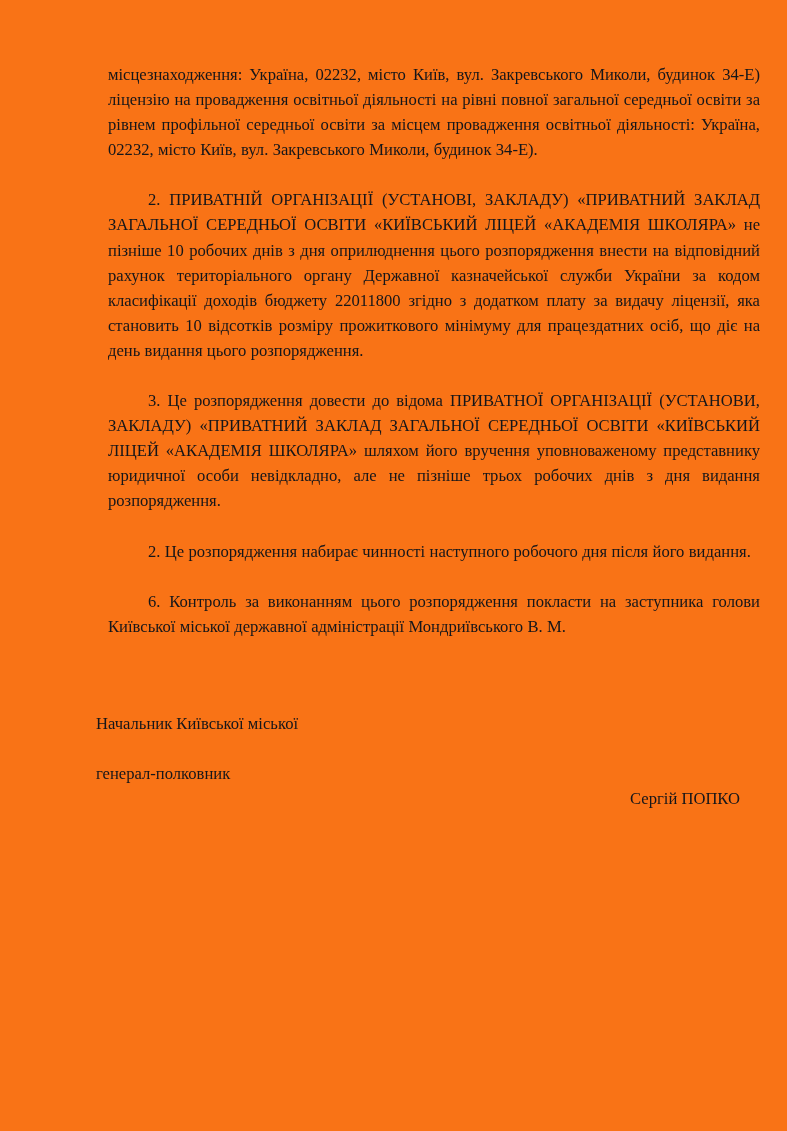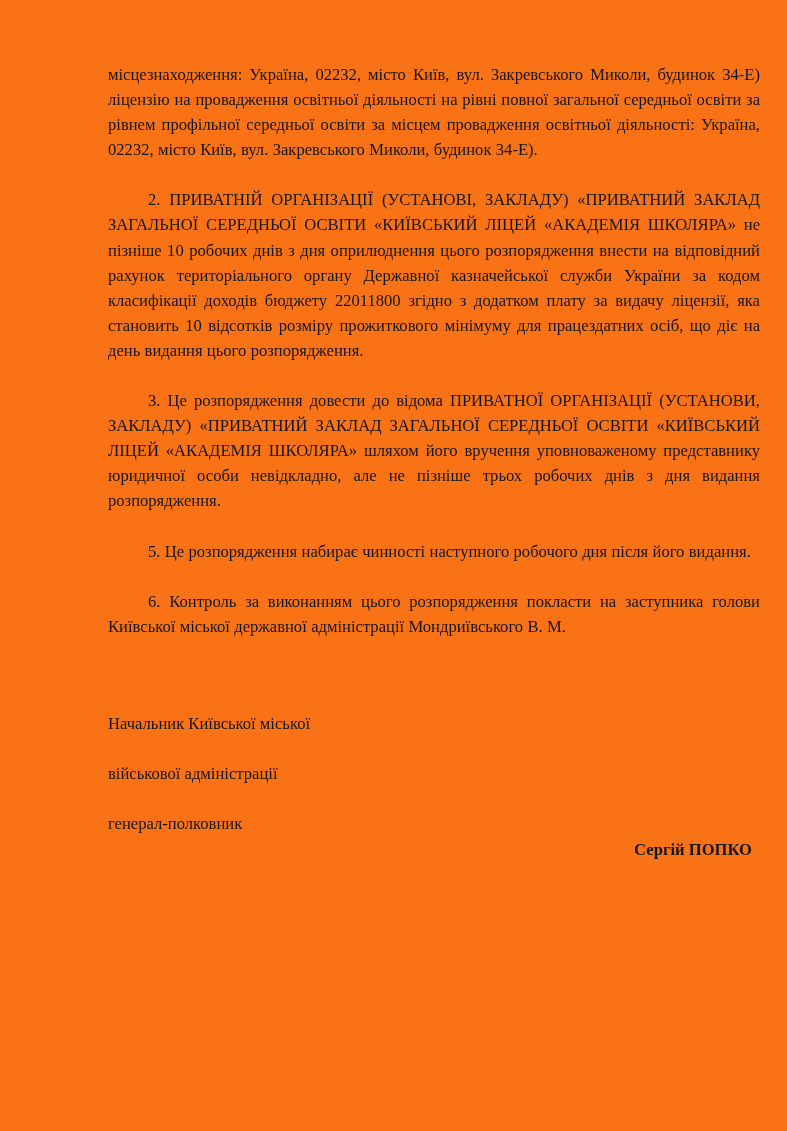--- a/index.html
+++ b/index.html
@@ -46,21 +46,21 @@
   .gap-md {
     height: 25px;
   }
 
   .gap-sm {
     height: 25px;
   }
 
   .signature {
     position: absolute;
-    left: 108px;
+    left: 96px;
     top: 686px;
     width: 652px;
     display: flex;
     align-items: flex-end;
     justify-content: space-between;
   }
 
   .signature-left {
     font-size: 16.6px;
     line-height: 25.1px;
@@ -71,21 +71,20 @@
   .signature-left .sig-line {
     display: block;
   }
 
   .signature-right {
     font-size: 16.6px;
     line-height: 25.1px;
     text-align: center;
     padding-right: 8px;
     padding-bottom: 0px;
-    font-weight: bold;
   }
 </style>
 </head>
 <body>
 
 <div class="page">
 
   <div class="doc-body">
 
     <p class="para">місцезнаходження: Україна, 02232, місто Київ, вул. Закревського Миколи, будинок 34-Е) ліцензію на провадження освітньої діяльності на рівні повної загальної середньої освіти за рівнем профільної середньої освіти за місцем провадження освітньої діяльності: Україна, 02232, місто Київ, вул. Закревського Миколи, будинок 34-Е).</p>
@@ -93,30 +92,29 @@
     <div class="gap-md"></div>
 
     <p class="para indent">2. ПРИВАТНІЙ ОРГАНІЗАЦІЇ (УСТАНОВІ, ЗАКЛАДУ) «ПРИВАТНИЙ ЗАКЛАД ЗАГАЛЬНОЇ СЕРЕДНЬОЇ ОСВІТИ «КИЇВСЬКИЙ ЛІЦЕЙ «АКАДЕМІЯ ШКОЛЯРА» не пізніше 10 робочих днів з дня оприлюднення цього розпорядження внести на відповідний рахунок територіального органу Державної казначейської служби України за кодом класифікації доходів бюджету 22011800  згідно з додатком плату за видачу ліцензії, яка становить 10 відсотків розміру прожиткового мінімуму для працездатних осіб, що діє на день видання цього розпорядження.</p>
 
     <div class="gap-md"></div>
 
     <p class="para indent">3. Це розпорядження довести до відома ПРИВАТНОЇ ОРГАНІЗАЦІЇ (УСТАНОВИ, ЗАКЛАДУ) «ПРИВАТНИЙ ЗАКЛАД ЗАГАЛЬНОЇ СЕРЕДНЬОЇ ОСВІТИ «КИЇВСЬКИЙ ЛІЦЕЙ «АКАДЕМІЯ ШКОЛЯРА» шляхом його вручення уповноваженому представнику юридичної особи невідкладно, але не пізніше трьох робочих днів з дня видання розпорядження.</p>
 
     <div class="gap-md"></div>
 
-    <p class="para indent">5. Це розпорядження набирає чинності наступного робочого дня після його видання.</p>
+    <p class="para indent">2. Це розпорядження набирає чинності наступного робочого дня після його видання.</p>
 
     <div class="gap-sm"></div>
 
     <p class="para indent">6. Контроль за виконанням цього розпорядження покласти на заступника голови Київської міської державної адміністрації Мондриївського В. М.</p>
 
   </div>
 
   <div class="signature">
     <div class="signature-left">
       <span class="sig-line">Начальник Київської міської</span>
-      <span class="sig-line">військової адміністрації</span>
       <span class="sig-line">генерал-полковник</span>
     </div>
     <div class="signature-right">Сергій ПОПКО</div>
   </div>
 
 </div>
 
 </body></html>

